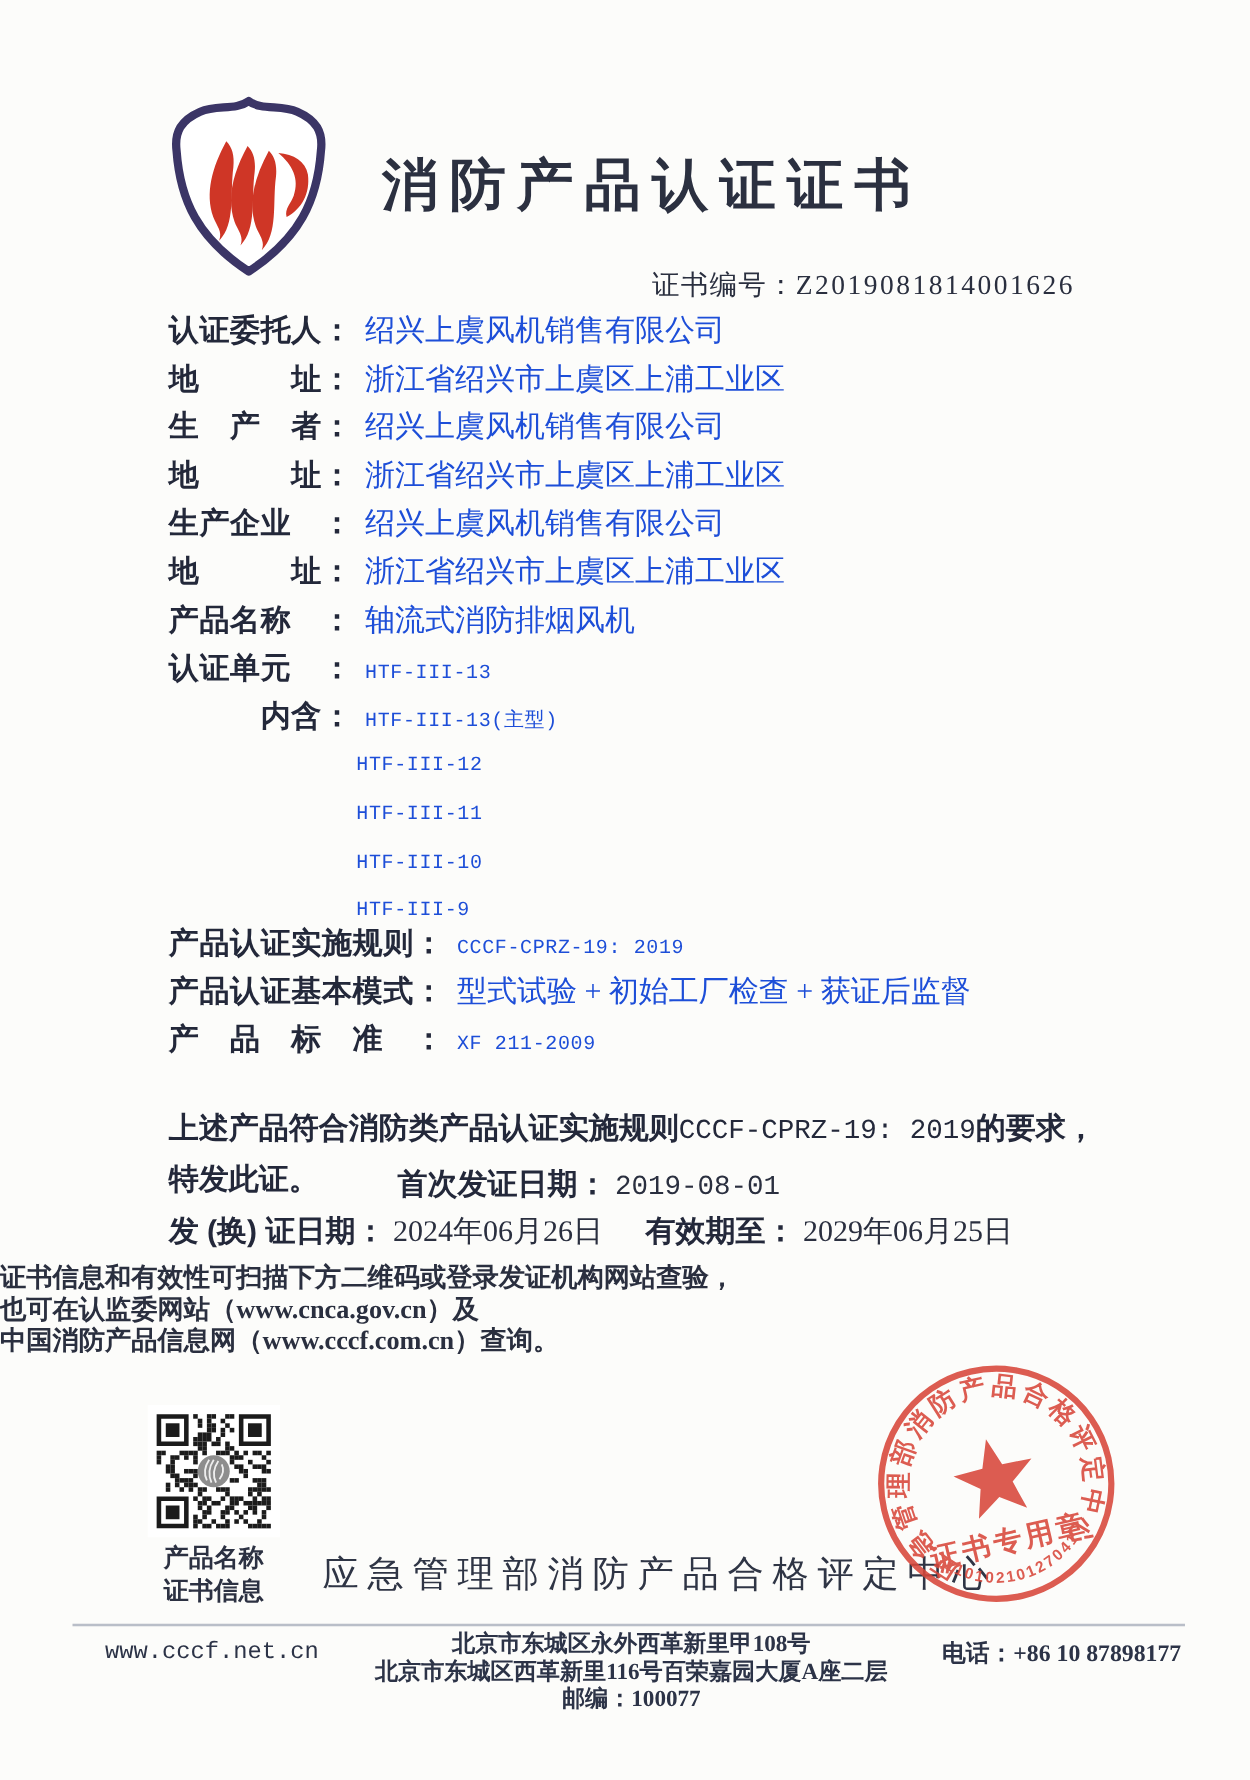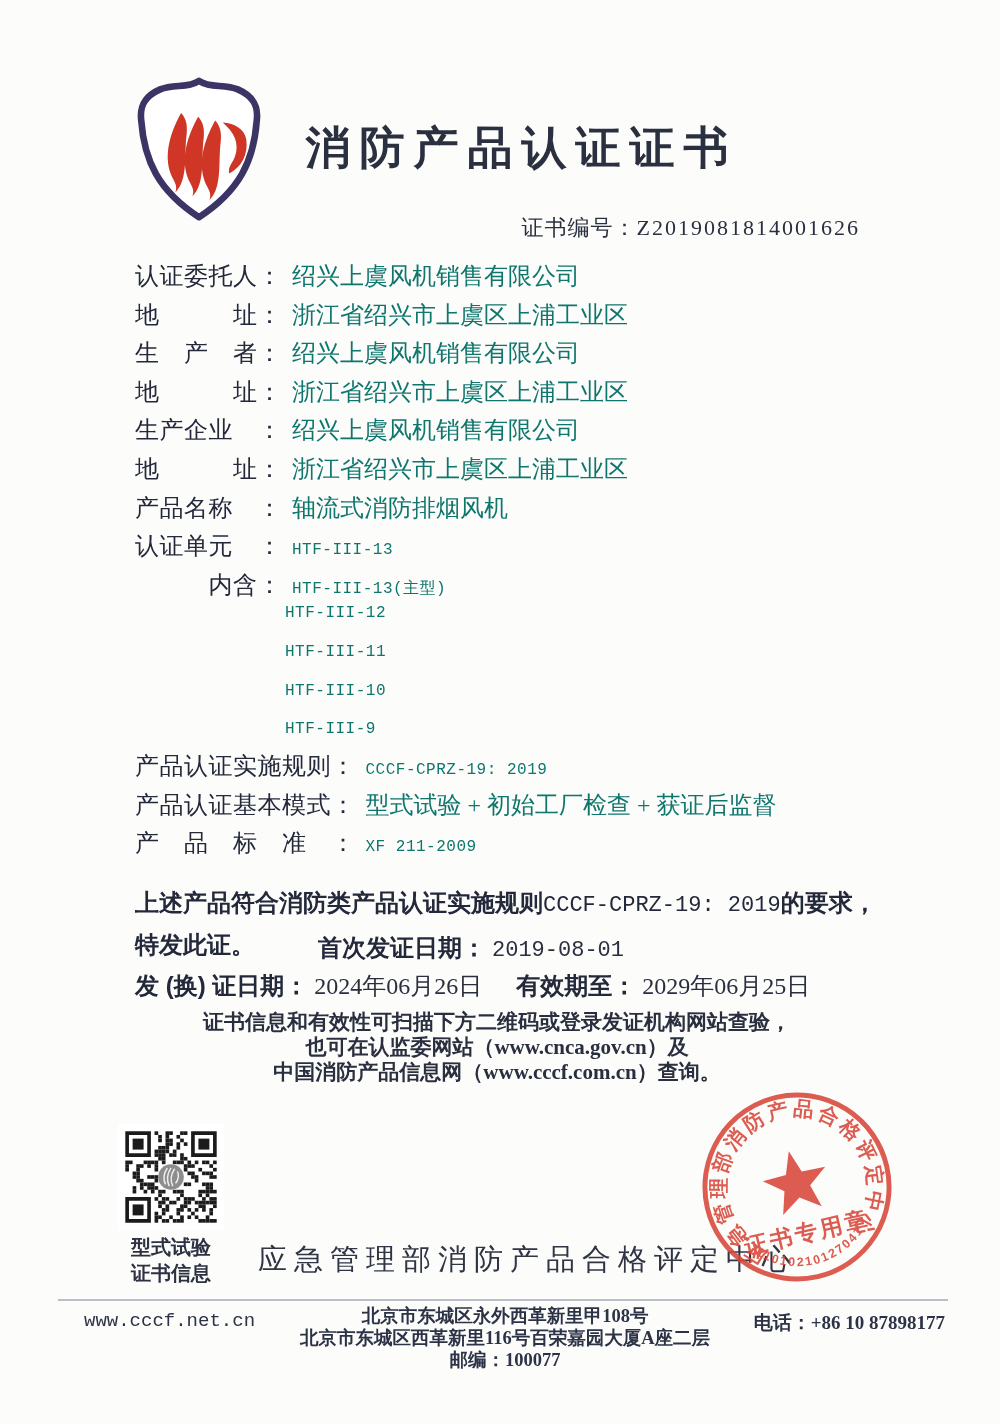--- a/index.html
+++ b/index.html
@@ -27,48 +27,47 @@
     font-size:22px; letter-spacing:1px; color:#2a2f3f;
     white-space:nowrap;
   }
   .certno .num { font-family:"Liberation Serif", serif; letter-spacing:2px; }
   
   .fields { position:absolute; left:135px; top:246px; }
   .rules  { position:absolute; left:135px; top:736px; }
   .row { height:38.6px; line-height:38.6px; white-space:nowrap; }
   .lbl {
     display:inline-block;
-    font-weight:400; font-size:24px; color:#23283a;
+    font-weight:700; font-size:24px; color:#23283a;
     letter-spacing:0.5px;
-    margin-top:11px;
   }
   .fields .lbl { min-width:140px; }
   .rules  .lbl { min-width:212px; }
   .val {
     font-family:"Liberation Serif", serif;
-    font-size:24px; margin-left:10px; color:#0f766e;
+    font-size:24px; margin-left:10px; color:#1d4ed8;
   }
   .val.mono { font-family:"Liberation Mono", monospace; font-size:16px; letter-spacing:0.5px; }
   
   .compliance {
     position:absolute; left:135px; top:851px; width:748px;
     font-size:24px; line-height:38.6px; font-weight:700; color:#23283a;margin-top:33px;
   }
   .compliance .code { font-family:"Liberation Mono", monospace; font-weight:400; font-size:22px; }
   
   .first-issue { position:absolute; left:318px; top:929px; height:38.6px; line-height:38.6px; white-space:nowrap; }
   .reissue     { position:absolute; left:135px; top:967px; height:38.6px; line-height:38.6px; white-space:nowrap; }
   .dlbl { font-weight:700; font-size:24px; color:#23283a; }
   .dval { font-family:"Liberation Serif", serif; font-size:24px; color:#2a2f3f; margin-left:6px; }
   .dval.mono { font-family:"Liberation Mono", monospace; font-size:22px; }
   .gap { display:inline-block; width:34px; }
   
   .verify {
     position:absolute; left:0; top:1010px; width:994px;
-    text-align:center;
+    text-align:left;
     font-family:"Liberation Serif", serif;
     font-weight:600; font-size:21px; line-height:24.8px; color:#2a2f3f;
   }
   
   .qr-block { position:absolute; left:118px; top:1124px; width:106px; text-align:center; }
   .qr-block svg { width:106px; height:106px; display:block; }
   .qr-caption {
     margin-top:4px;
     font-family:"Liberation Serif", serif;
     font-size:20px; line-height:26px; font-weight:600; color:#2c3142;
@@ -336,21 +335,21 @@
           <rect x="88" y="104" width="4" height="4"></rect>
           <rect x="92" y="104" width="4" height="4"></rect>
           <rect x="96" y="104" width="4" height="4"></rect>
           <rect x="100" y="104" width="4" height="4"></rect>
           <rect x="104" y="104" width="4" height="4"></rect>
         </g>
       <circle cx="58" cy="58" r="14" fill="#8d8d8d"></circle>
       <path d="M54 48 C 50 54, 49 60, 52 66 M58 48 C 54 54, 53 61, 56 68 M62 49 C 58 55, 57 62, 60 68 M65 52 C 67 56, 66 61, 63 65" stroke="#ffffff" stroke-width="1.6" fill="none" opacity="0.85"></path>
     </svg>
     <div class="qr-caption">
-      <div>型式试验</div>
+      <div>产品名称</div>
       <div>证书信息</div>
     </div>
   </div>
 
   <div class="authority">应急管理部消防产品合格评定中心</div>
 
   <svg class="stamp" viewBox="0 0 200 200" aria-hidden="true">
     <g transform="rotate(-13 100 100)">
       <circle cx="100" cy="100" r="93" fill="none" stroke="#d8473a" stroke-width="5"></circle>
       <defs>

